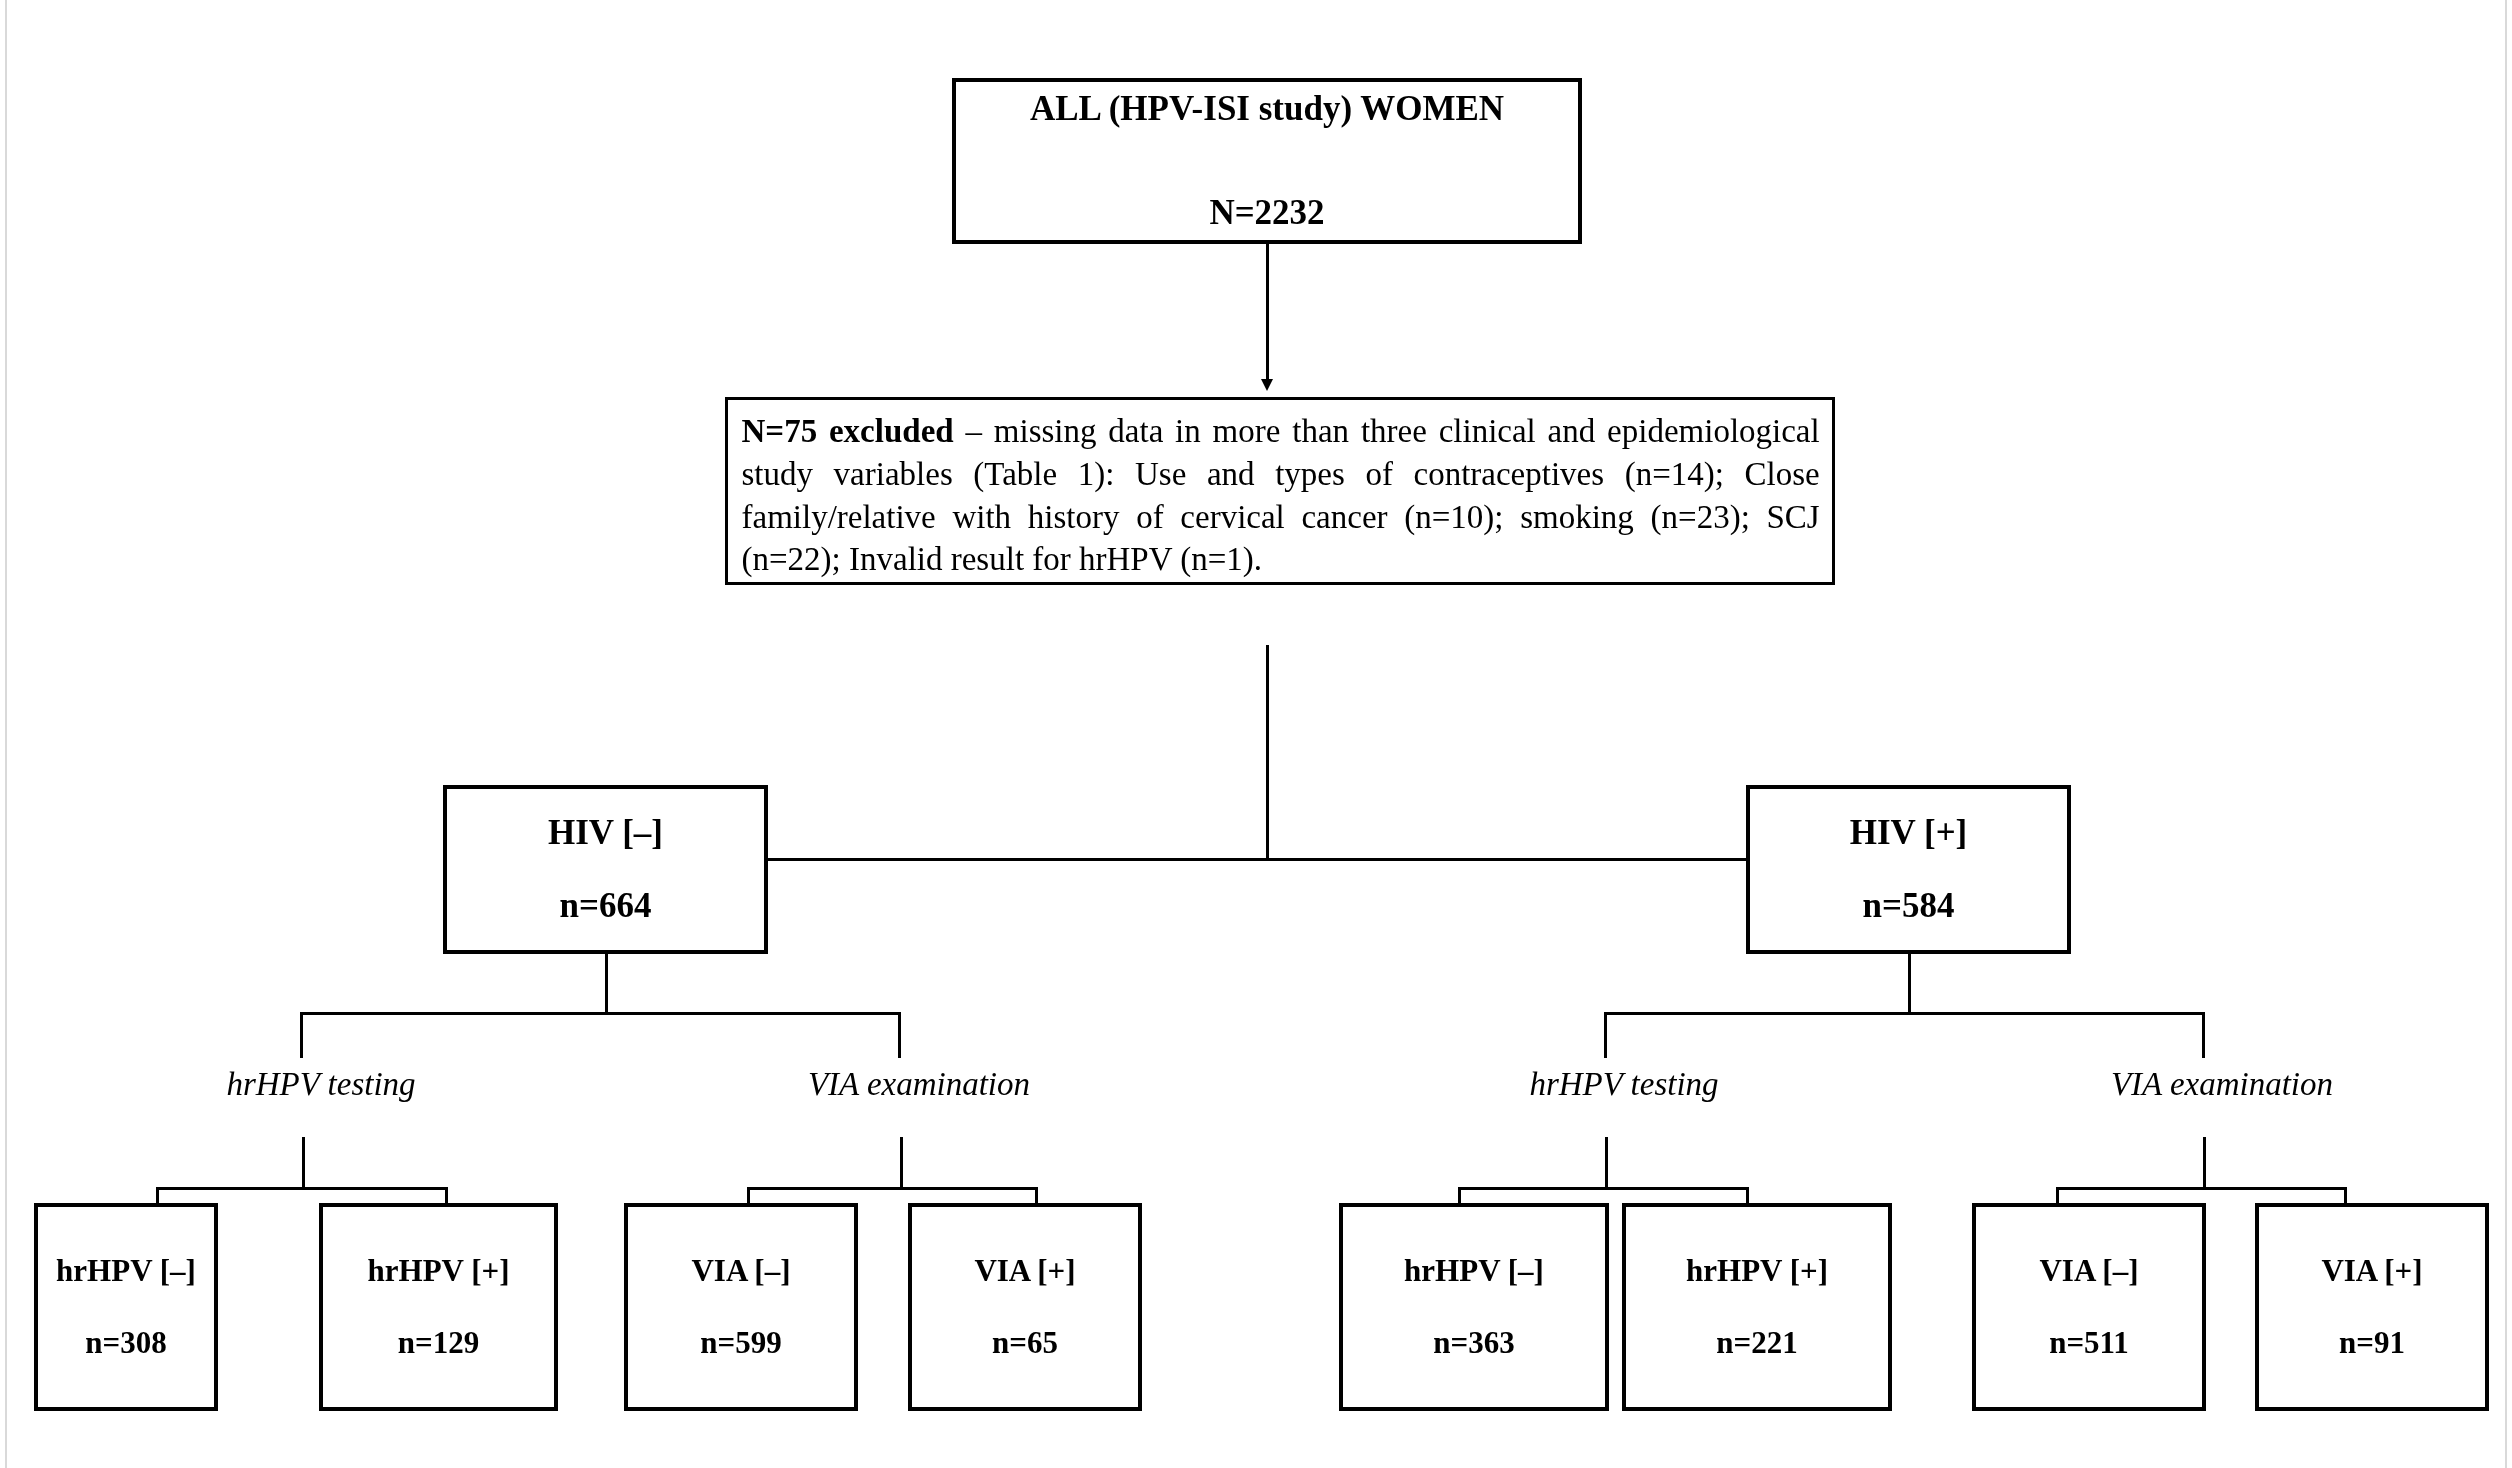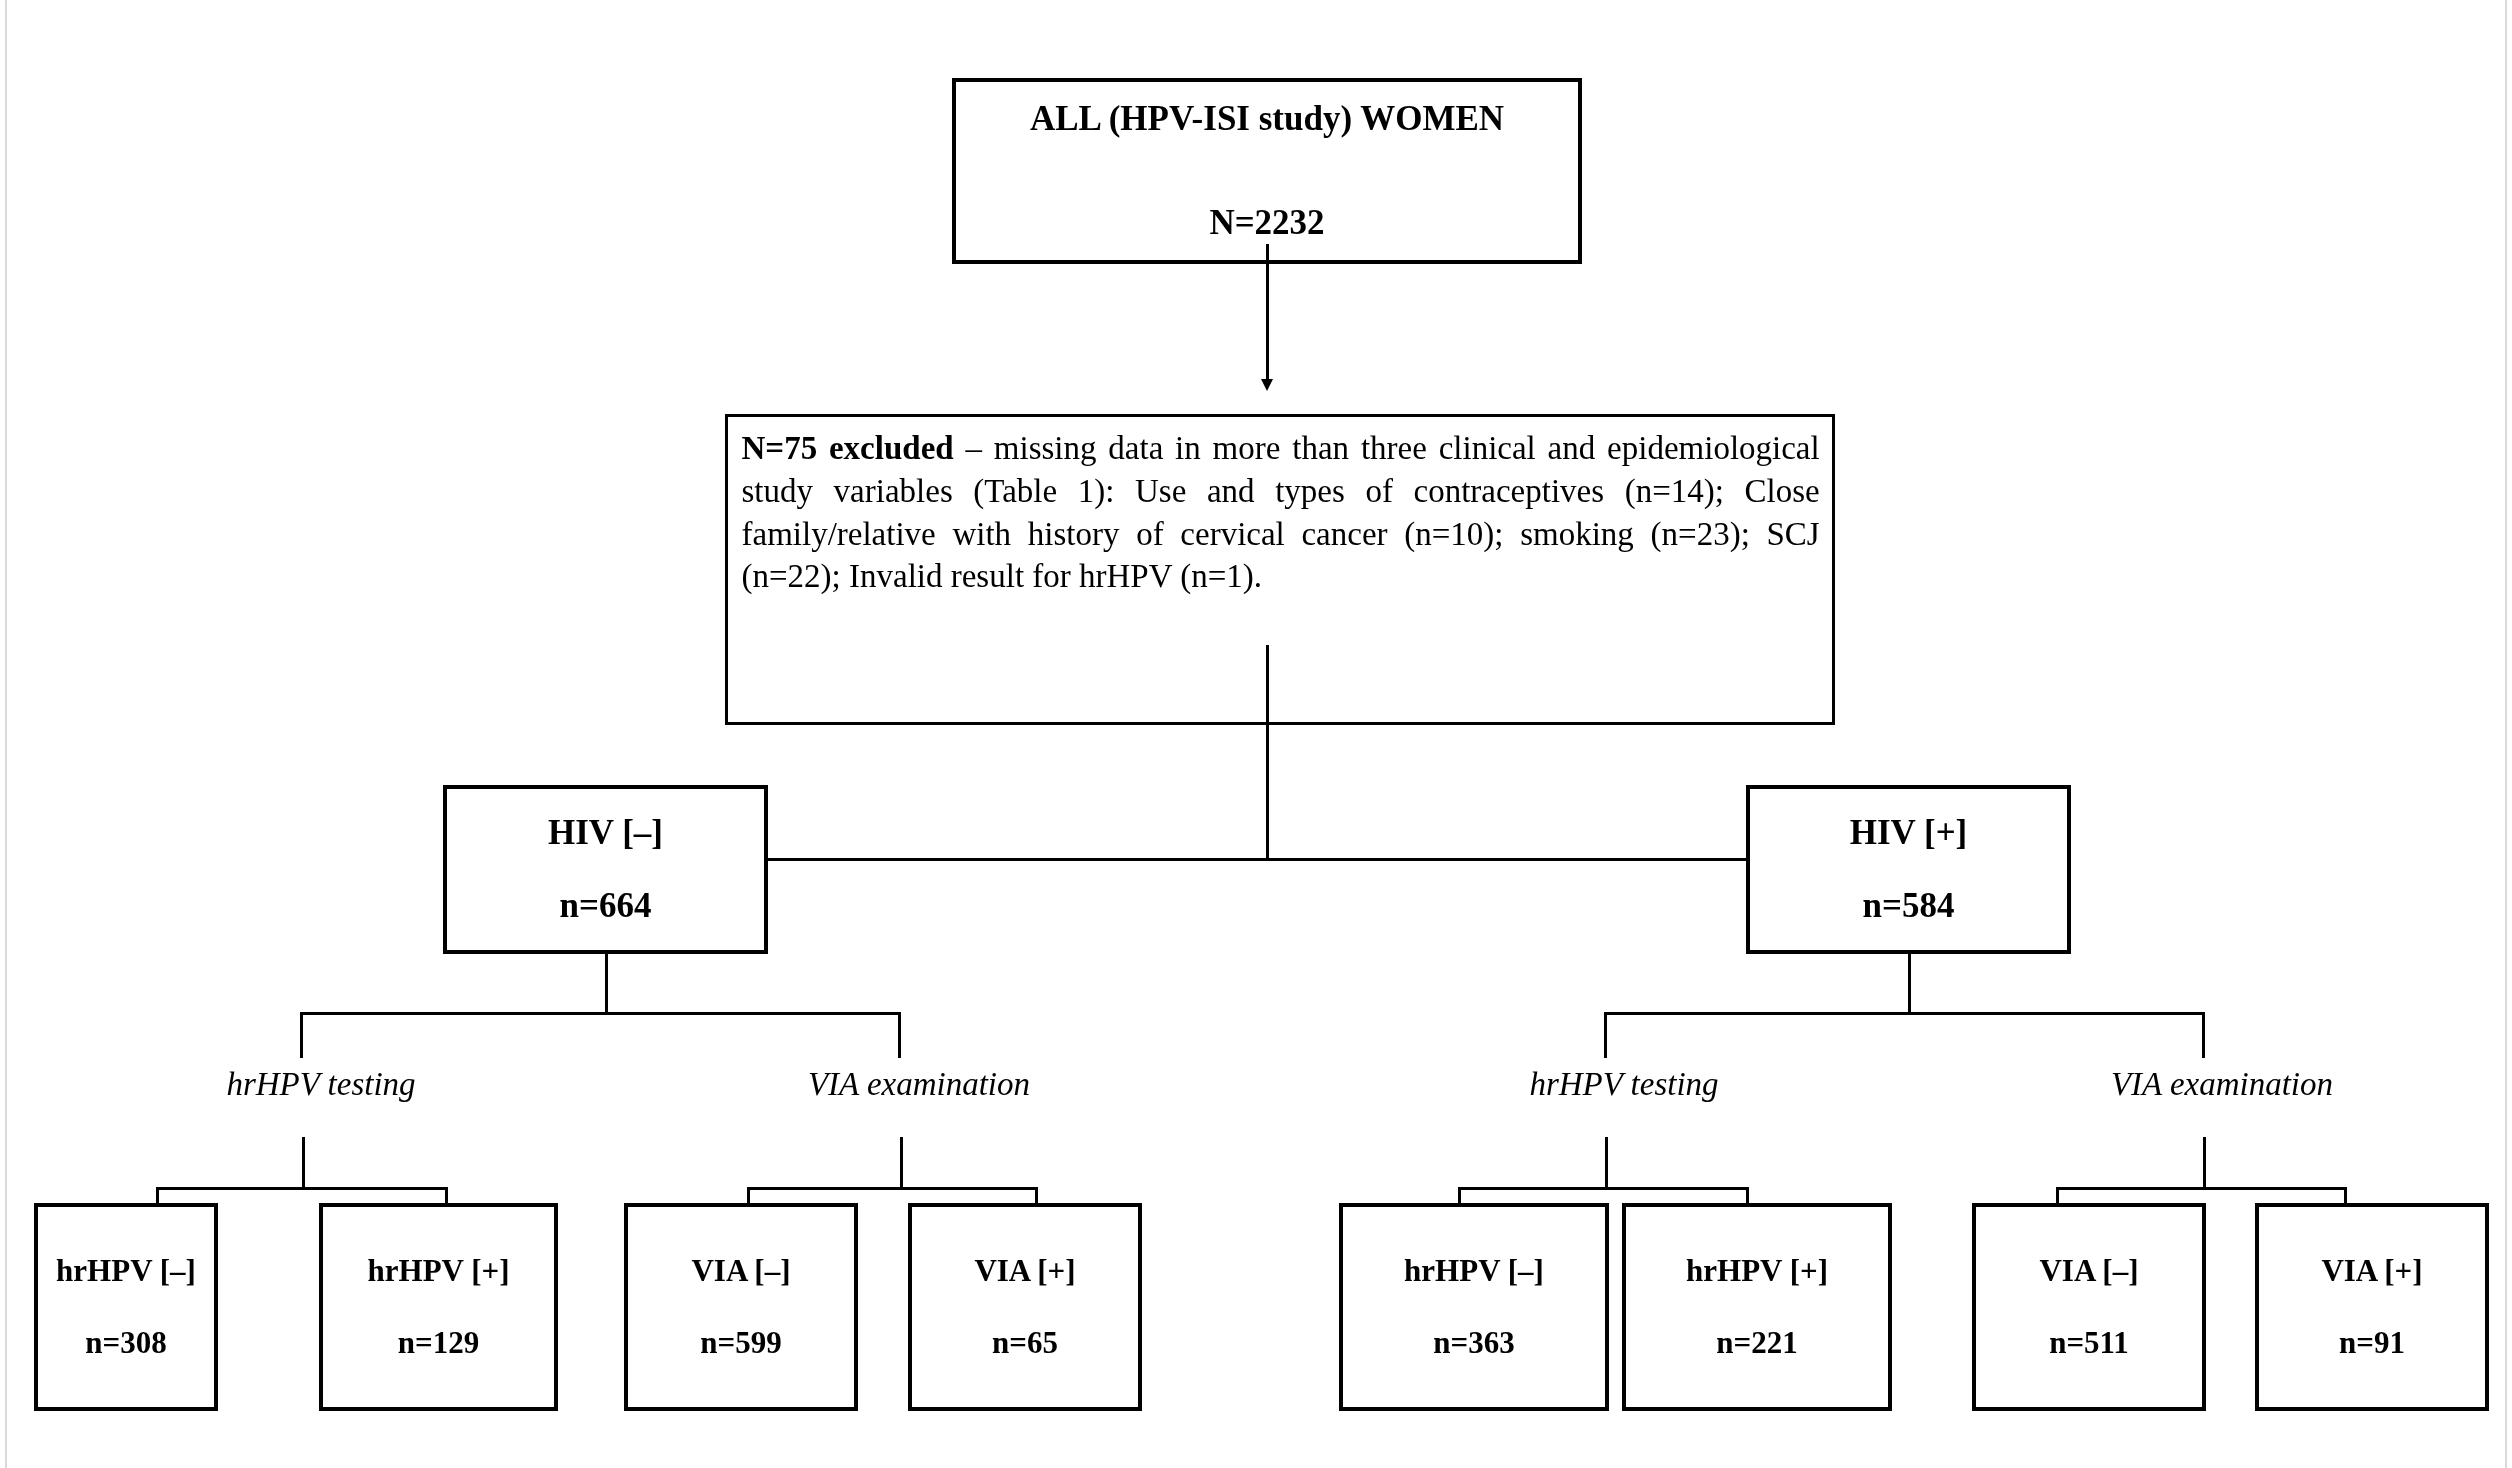--- a/index.html
+++ b/index.html
@@ -33,32 +33,32 @@
   .node .line {
     display: block;
     font-weight: bold;
     line-height: 1.15;
   }
   
   #node-root {
     left: 952px;
     top: 78px;
     width: 630px;
-    height: 186px;
+    height: 166px;
     gap: 32px;
   }
   #node-root .line { font-size: 35px; }
   #node-root .line.l1 { margin-bottom: 32px; }
 
   
   #node-excluded {
     left: 725px;
-    top: 414px;
+    top: 397px;
     width: 1110px;
-    height: 311px;
+    height: 188px;
     border-width: 3.1px;
     display: block;
     padding: 9.8px 12.3px 6.1px 13.5px;
     text-align: justify;
     text-align-last: left;
   }
   #node-excluded .para {
     font-size: 33px;
     line-height: 1.30;
     font-weight: normal;

